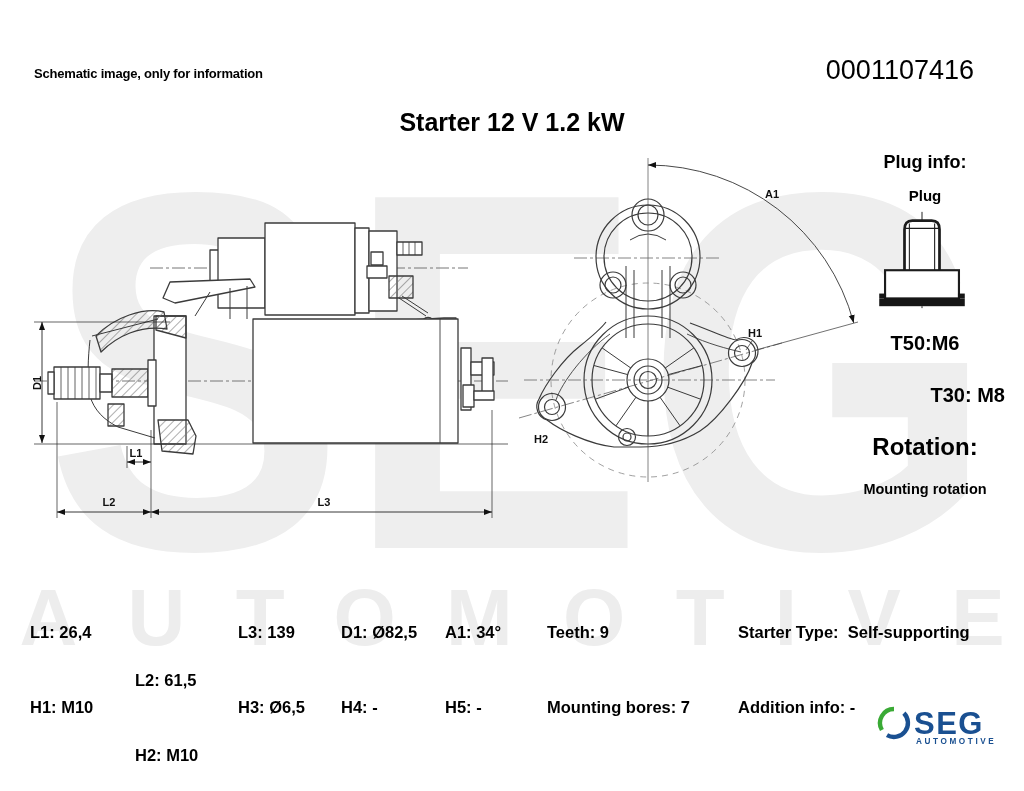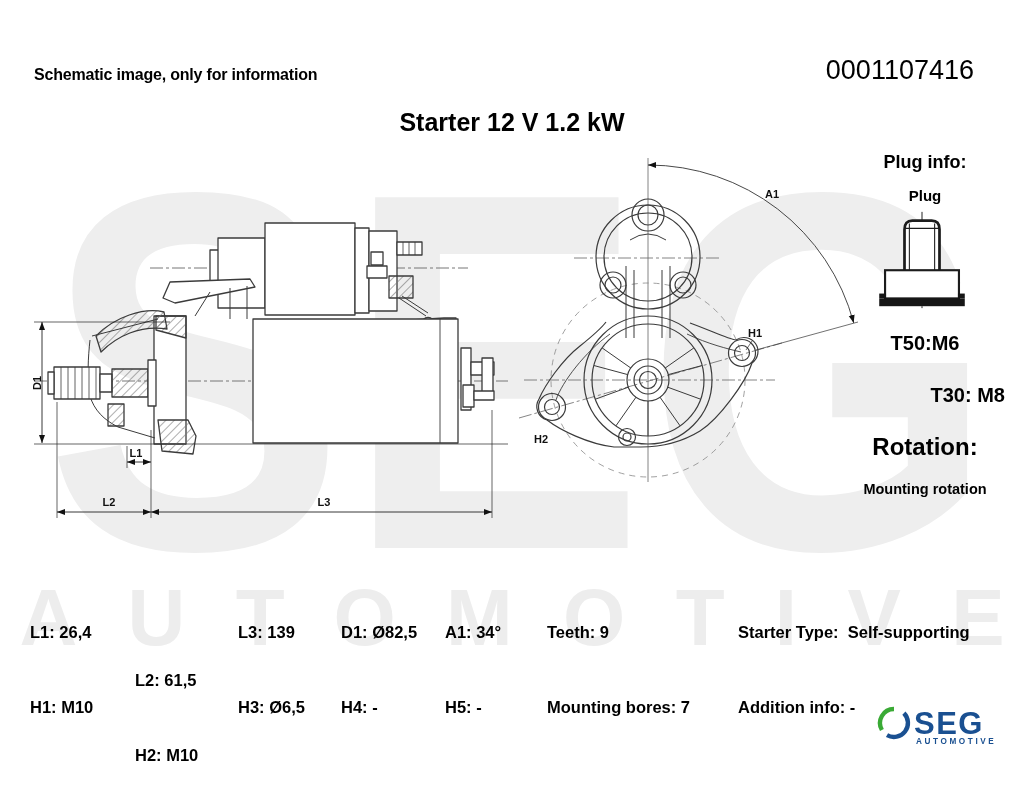--- a/index.html
+++ b/index.html
@@ -1,20 +1,20 @@
 <!DOCTYPE html>
 <html><head>
 <meta charset="utf-8">
 <style>
   html,body{margin:0;padding:0;background:#fff;}
   .page{position:relative;width:1024px;height:791px;background:#ffffff;overflow:hidden;
         font-family:"Liberation Sans", sans-serif;color:#000;}
   .wm{position:absolute;left:0;top:0;z-index:0;}
   .layer{position:absolute;z-index:2;}
-  .note{left:34px;top:66px;font-size:16px;font-weight:bold;letter-spacing:-0.2px;}
+  .note{left:34px;top:66px;font-size:13px;font-weight:bold;letter-spacing:-0.2px;}
   .pn-wrap{left:0;top:55px;width:974px;text-align:right;font-size:27px;font-weight:normal;}
   .title-wrap{left:0;top:108px;width:1024px;text-align:center;font-size:25px;font-weight:bold;}
   .plug-head{left:845px;top:152px;width:160px;text-align:center;font-size:18px;font-weight:bold;}
   .bolt-label{left:845px;top:187px;width:160px;text-align:center;font-size:15px;font-weight:bold;}
   .t50{left:845px;top:332px;width:160px;text-align:center;font-size:20px;font-weight:bold;}
   .t30{left:845px;top:384px;width:160px;text-align:right;font-size:20px;font-weight:bold;}
   .rot-head{left:845px;top:433px;width:160px;text-align:center;font-size:24px;font-weight:bold;}
   .rot-val{left:835px;top:481px;width:180px;text-align:center;font-size:14.5px;font-weight:bold;}
   .specs{left:30px;top:619px;width:985px;}
   .spec-row{display:flex;font-size:16.5px;font-weight:bold;line-height:27px;white-space:pre;}

